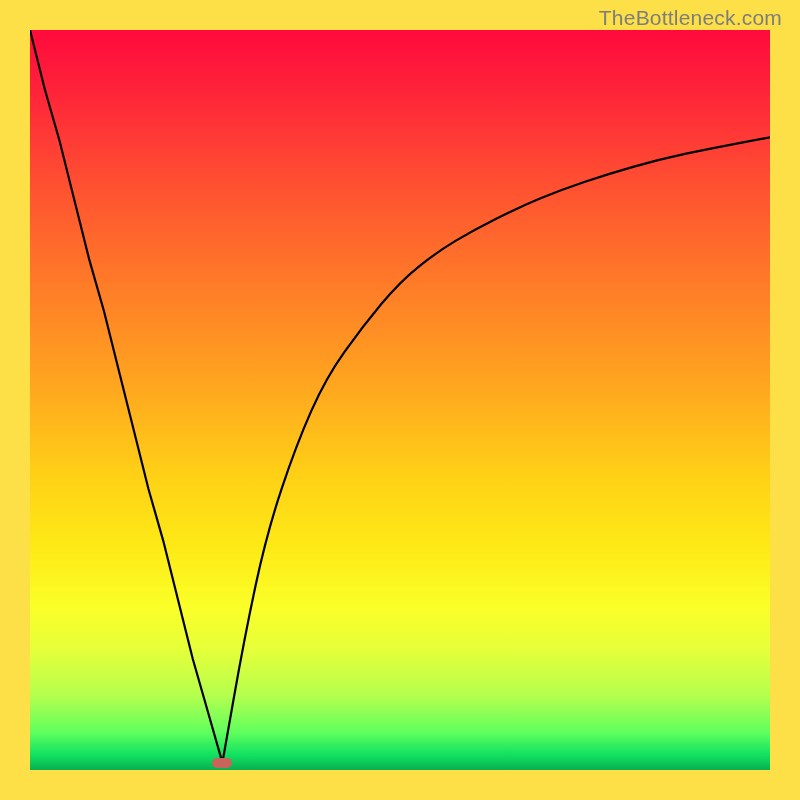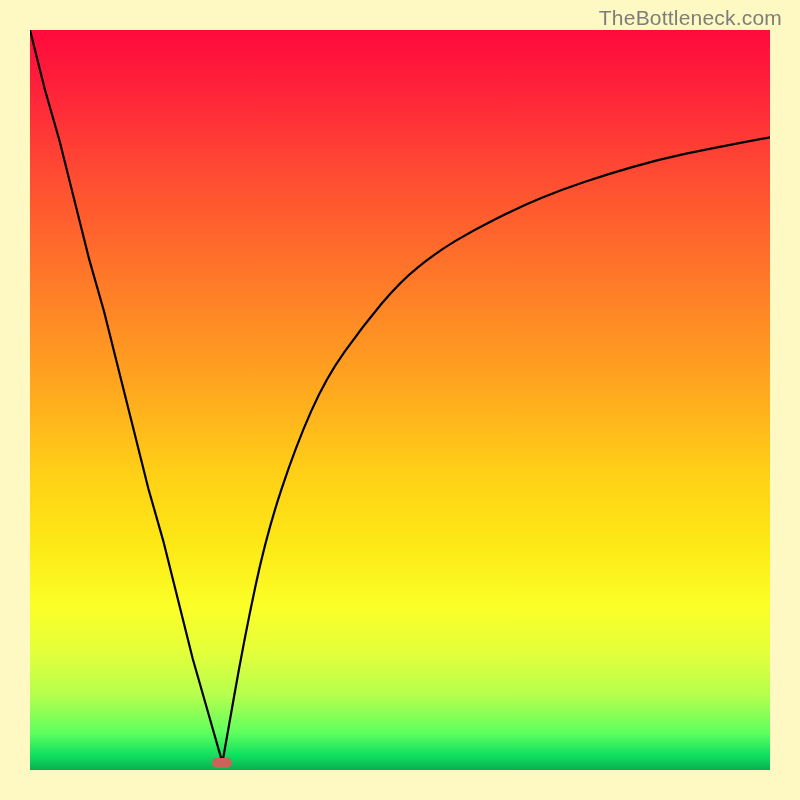--- a/index.html
+++ b/index.html
@@ -8,21 +8,21 @@
     width: 800px;
     height: 800px;
     overflow: hidden;
     background: #000;
     font-family: Arial, Helvetica, sans-serif;
   }
   .frame {
     position: relative;
     width: 800px;
     height: 800px;
-    background: #fef9c3;
+    background: #fde047;
   }
   .plot-area {
     position: absolute;
     left: 30px;
     top: 30px;
     width: 740px;
     height: 740px;
     
     background: linear-gradient(
       to bottom,

